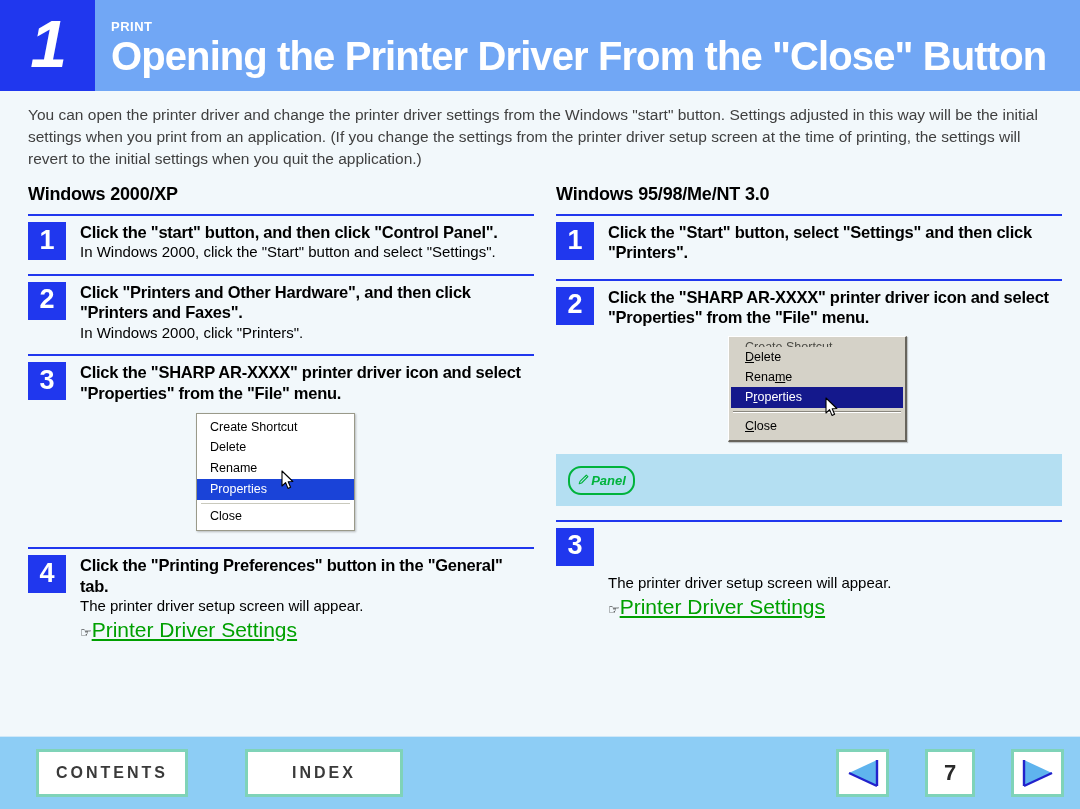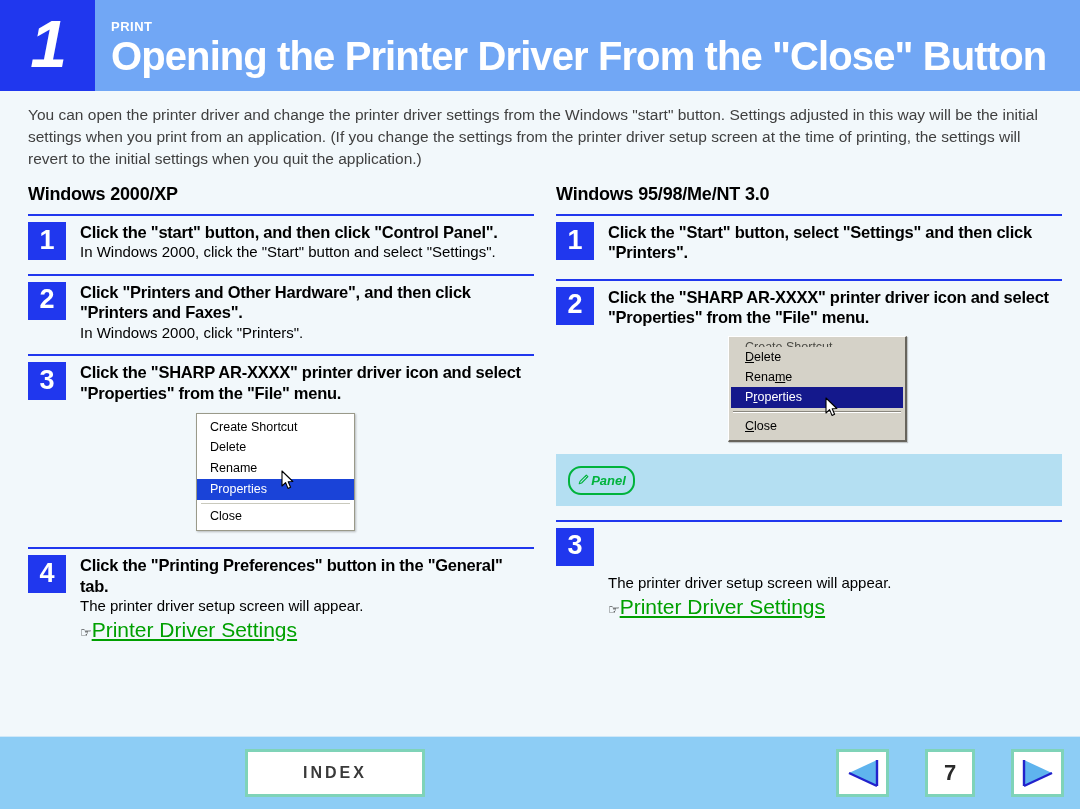--- a/index.html
+++ b/index.html
@@ -336,21 +336,21 @@
     height: 48px;
   }
   .fbtn-label {
     font-size: 16px;
     font-weight: bold;
     letter-spacing: 3px;
     color: #3a3a3a;
     font-family: "Liberation Sans", sans-serif;
   }
   #btn-contents { left: 36px; width: 152px; }
-  #btn-index    { left: 245px; width: 180px; }
+  #btn-index    { left: 245px; width: 158px; }
   #btn-prev     { left: 836px; width: 53px; }
   #btn-page     { left: 925px; width: 50px; border-color: #7fd3b8; }
   #btn-next     { left: 1011px; width: 53px; }
   .page-num {
     font-size: 22px;
     font-weight: bold;
     color: #2a2a2a;
   }
 </style>
 </head>
@@ -479,20 +479,23 @@
         <div class="step-extra-line">The printer driver setup screen will appear.</div>
         <div class="step-extra-line">
           <span class="hand-icon">☞</span><a class="doclink" href="#">Printer Driver Settings</a>
         </div>
       </div>
     </div>
   </div>
 </div>
 
 <div class="footer">
+  <div class="fbtn" id="btn-contents">
+    <span class="fbtn-label">CONTENTS</span>
+  </div>
   <div class="fbtn" id="btn-index">
     <span class="fbtn-label">INDEX</span>
   </div>
   <div class="fbtn" id="btn-prev">
     <svg width="34" height="30" viewBox="0 0 34 30">
       <path d="M31,2 L31,28 L3,15 Z" fill="#5fb4ee"></path>
       <path d="M31,28 L3,15" stroke="#2222cc" stroke-width="2.4" fill="none"></path>
       <path d="M31,28 L31,2" stroke="#2222cc" stroke-width="2.4" fill="none"></path>
     </svg>
   </div>

